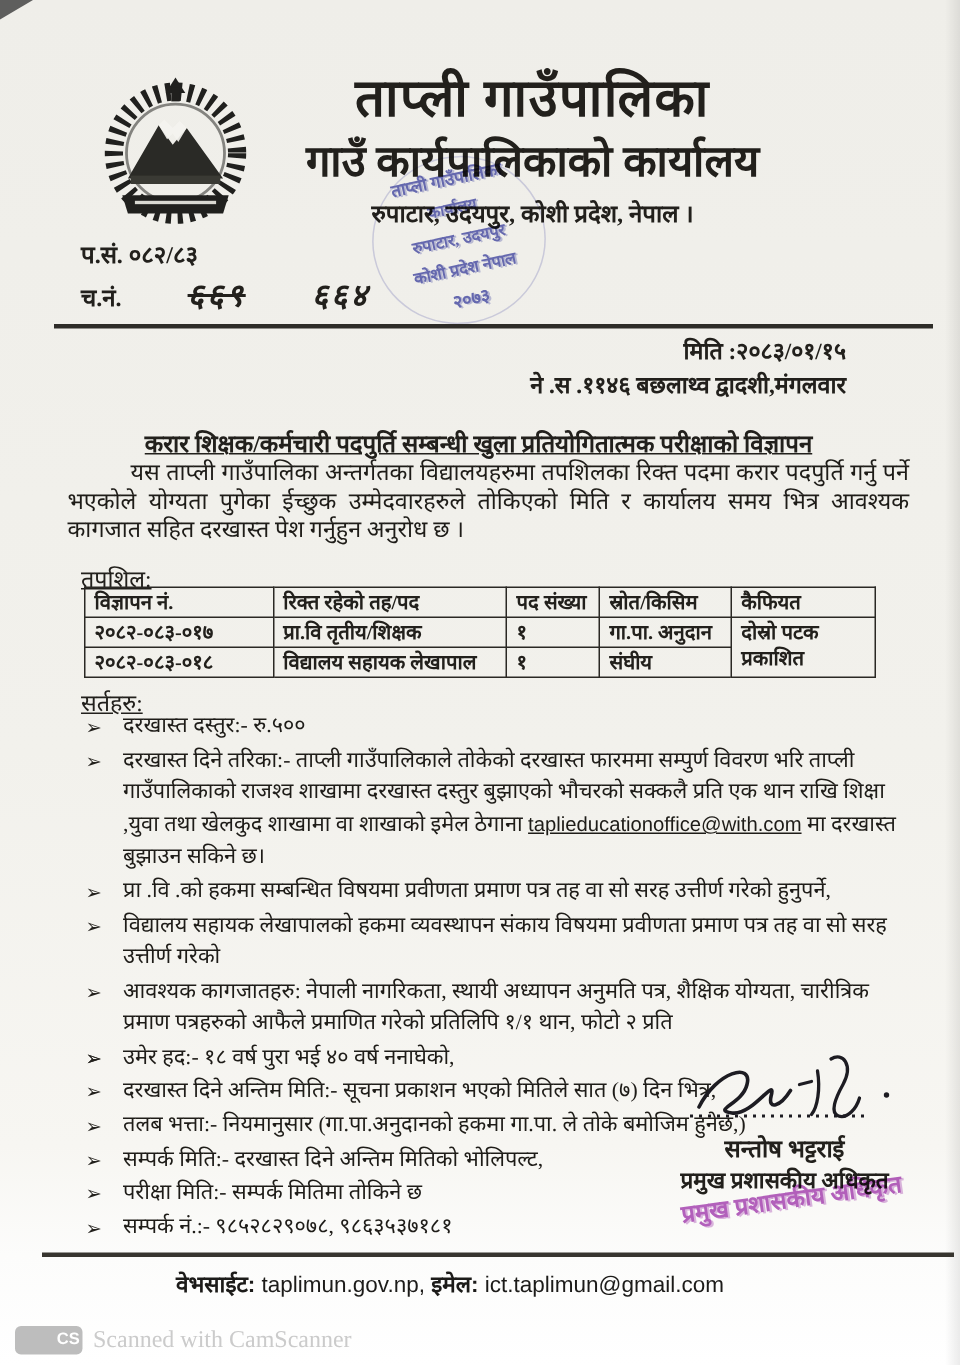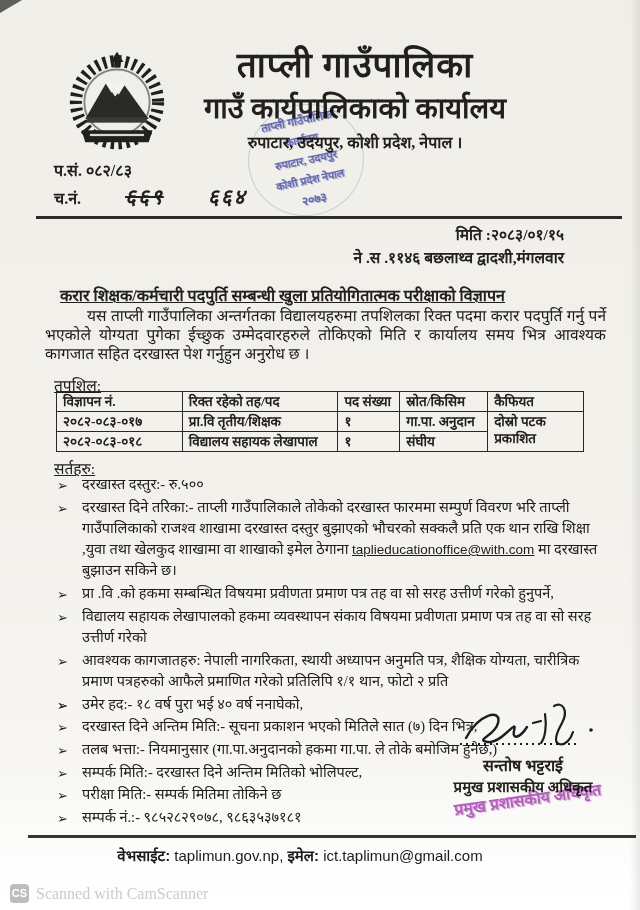--- a/index.html
+++ b/index.html
@@ -33,21 +33,21 @@
 
   .ref-block { position:absolute; left:54px; top:158px; font-size:16px; font-weight:bold; line-height:26px; }
   .hw { font-size:21px; font-style:italic; letter-spacing:2px; font-family:"DejaVu Serif",serif;margin-left:40px; }
   .hw.strike { text-decoration:line-through; text-decoration-thickness:2px; }
 
   .rule-top { position:absolute; left:36px; top:216px; width:586px; height:3px; background:#2e2c28; }
 
   .date-block { position:absolute; right:76px; top:223px; text-align:right;
     font-size:15.5px; font-weight:bold; line-height:23px; }
 
-  .notice-title { position:absolute; left:60px; right:62px; top:284px; text-align:left;
+  .notice-title { position:absolute; left:60px; right:62px; top:284px; text-align:center;
     font-size:16px; font-weight:bold; text-decoration:underline; }
 
   .notice-body { position:absolute; left:45px; right:34px; top:306px; margin:0;
     font-size:15.5px; line-height:19px; text-align:justify; text-indent:42px; color:#1e1c18; }
 
   .subhead { position:absolute; font-size:15.5px; font-weight:normal; text-decoration:underline; }
   .tapsil { left:54px; top:374px; }
   .sarta  { left:54px; top:457px; }
 
   table.vacancy { position:absolute; left:56px; top:391px; width:528px;
@@ -70,21 +70,21 @@
     color:#a43ab2; font-size:16px; font-weight:bold; white-space:nowrap; opacity:.8;
     mix-blend-mode:multiply; text-shadow:1.4px 1px 0 rgba(164,58,178,.45); }
 
   .rule-bottom { position:absolute; left:28px; top:835px; width:608px; height:2.5px; background:#37352f; }
   .footer { position:absolute; left:30px; width:540px; top:845px; text-align:center;
     font-family:"Liberation Sans","DejaVu Sans",sans-serif; font-size:15px; color:#1c1b19; }
   .footer .lbl { font-weight:bold; }
 
   .watermark { position:absolute; left:10px; bottom:7px; display:flex; align-items:center; gap:7px; }
   .cs-badge { width:19px; height:19px; background:#bdbdbd; color:#ffffff; border-radius:4px;
-    font:bold 11px/19px "Liberation Sans",sans-serif; text-align:center; }
+    font:bold 11px/19px "Liberation Sans",sans-serif; text-align:center;padding-left:26px; }
   .wm-text { color:#cbcbcb; font-size:16px; font-family:"Liberation Serif",serif; }
 </style>
 </head>
 <body>
 
 <div class="page">
   <div class="corner-artifact"></div>
   <div class="edge-shadow"></div>
 
   <svg class="logo" viewBox="0 0 120 120">

